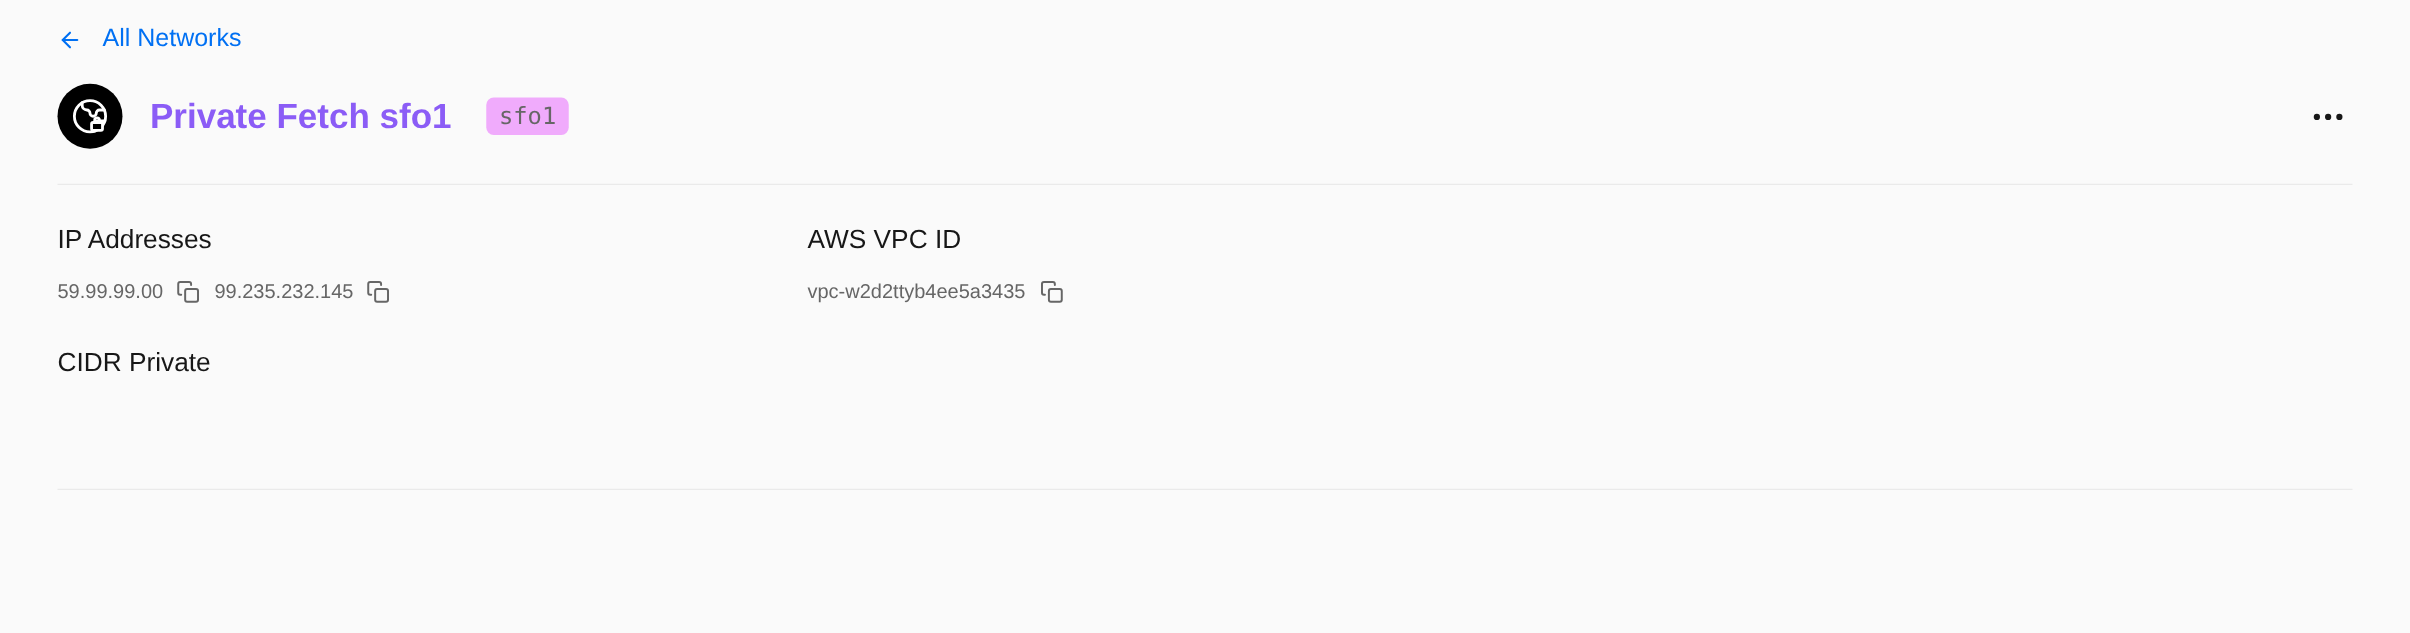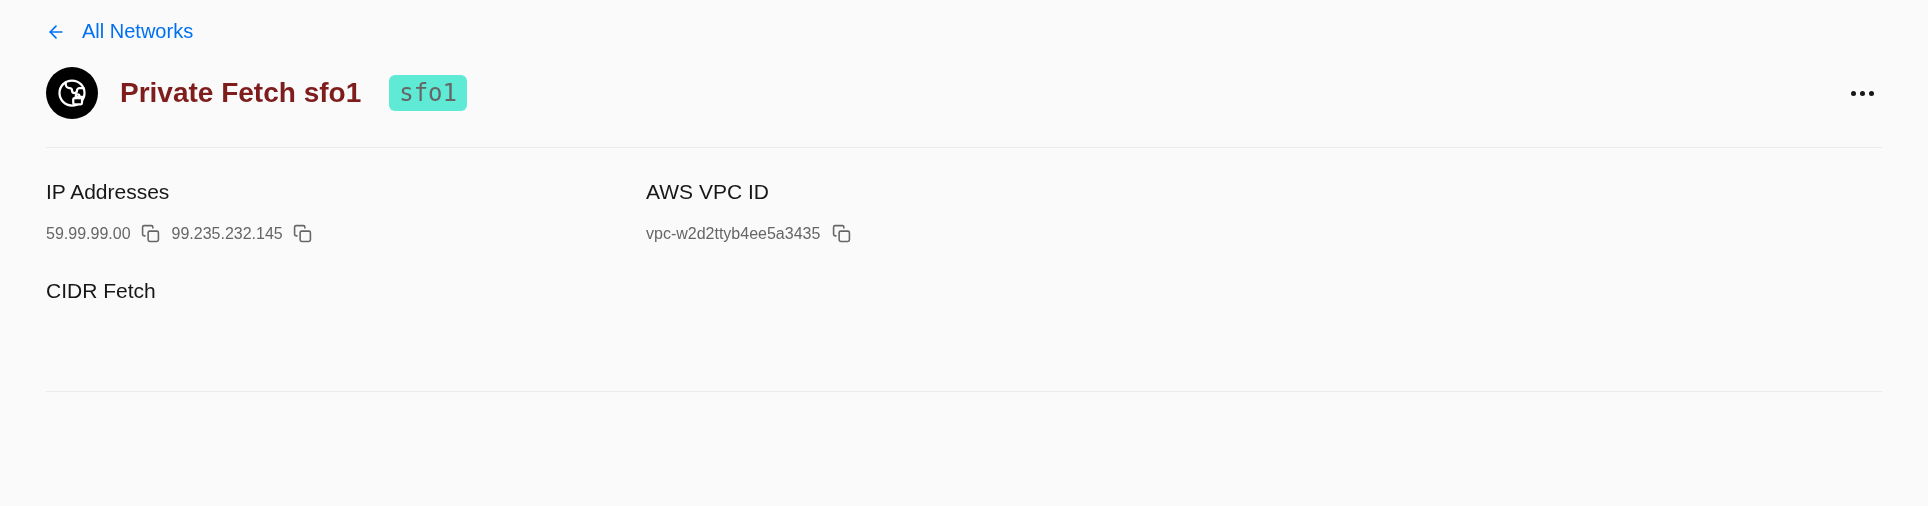--- a/index.html
+++ b/index.html
@@ -49,27 +49,27 @@
       border-radius: 50%;
       background: #000;
       display: flex;
       align-items: center;
       justify-content: center;
       color: #fff;
     }
     .title {
       font-size: 28px;
       font-weight: 600;
-      color: #7f1d1d;
+      color: #8b5cf6;
     }
     .tag {
-      background: #5eead4;
+      background: #f0abfc;
       color: #666;
       font-family: "SFMono-Regular", Menlo, Consolas, monospace;
-      font-size: 24px;
+      font-size: 19px;
       padding: 4px 10px;
       border-radius: 6px;
       margin-left: 6px;
     }
     .more-btn {
       display: flex;
       gap: 4px;
       padding: 8px;
       cursor: pointer;
     }
@@ -199,18 +199,18 @@
               <rect x="9" y="9" width="13" height="13" rx="2"></rect>
               <path d="M5 15H4a2 2 0 0 1-2-2V4a2 2 0 0 1 2-2h9a2 2 0 0 1 2 2v1"></path>
             </svg>
         </span>
       </div>
     </div>
   </div>
 
   <div class="row">
     <div class="col col-ip">
-      <div class="label">CIDR Fetch</div>
+      <div class="label">CIDR Private</div>
     </div>
   </div>
 </div>
 
 <hr class="divider">
 
 </body></html>

